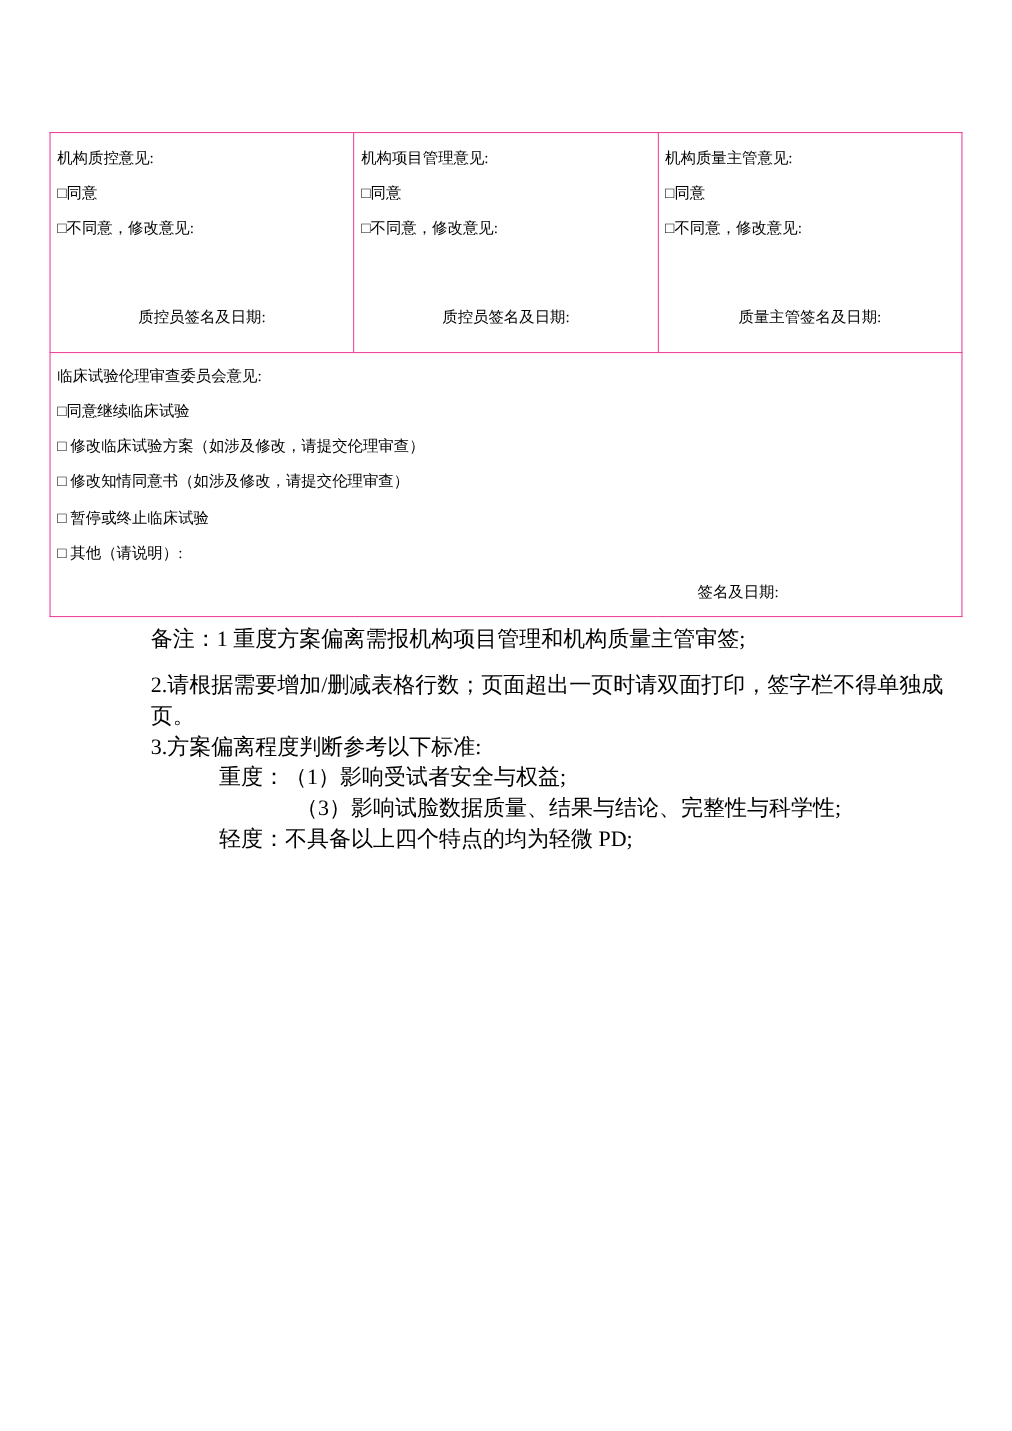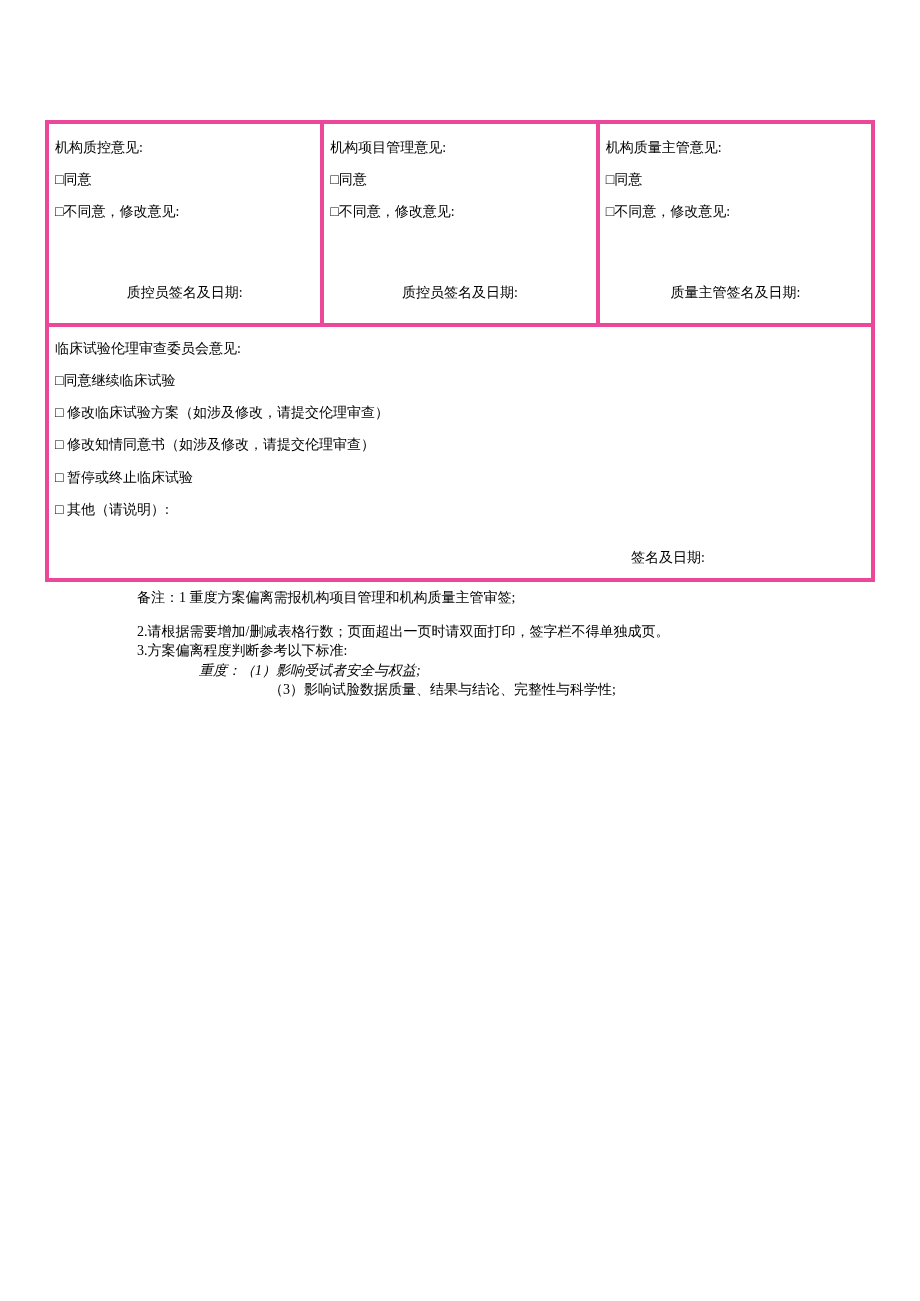--- a/index.html
+++ b/index.html
@@ -10,51 +10,51 @@
       font-family: "SimSun", "STSong", serif;
       font-size: 14px;
       color: #000000;
       padding: 120px 45px 0 45px;
     }
     table {
       border-collapse: collapse;
       width: 100%;
     }
     td {
-      border: 4px solid #ec4899;
+      border: 1px solid #ec4899;
       vertical-align: top;
       padding: 0;
     }
     .three-col td { width: 33.33%; }
     .cell-inner {
       padding: 8px 6px;
       line-height: 2.3;
     }
     .sig-line {
       text-align: center;
       padding-bottom: 6px;
       margin-top: 48px;
     }
     .ethics-inner {
       padding: 6px 6px 4px 6px;
       line-height: 2.3;
     }
     .ethics-sig {
       text-align: right;
       padding-right: 160px;
-      margin-top: 16px;
+      margin-top: 4px;
     }
     .notes {
       margin-top: 6px;
       padding-left: 92px;
       line-height: 1.4;
-      font-size: 14px;
+      font-size: 20px;
     }
     .notes .gap { margin-top: 14px; }
-    .indent1 { padding-left: 62px; font-style: italic; }
+    .indent1 { padding-left: 62px; }
     .indent2 { padding-left: 132px; }
     .cb { font-family: "SimSun", serif; }
   </style>
 </head>
 <body>
 
 <table>
   <tbody>
       <tr class="three-col">
     <td>
@@ -97,13 +97,14 @@
   </tr>
 </tbody>
   </table>
 
 <div class="notes">
   <div>备注：1 重度方案偏离需报机构项目管理和机构质量主管审签;</div>
   <div class="gap">2.请根据需要增加/删减表格行数；页面超出一页时请双面打印，签字栏不得单独成页。</div>
   <div>3.方案偏离程度判断参考以下标准:</div>
   <div class="indent1">重度：（1）影响受试者安全与权益;</div>
   <div class="indent2">（3）影响试脸数据质量、结果与结论、完整性与科学性;</div>
+  <div class="indent1">轻度：不具备以上四个特点的均为轻微 PD;</div>
 </div>
 
 </body></html>

